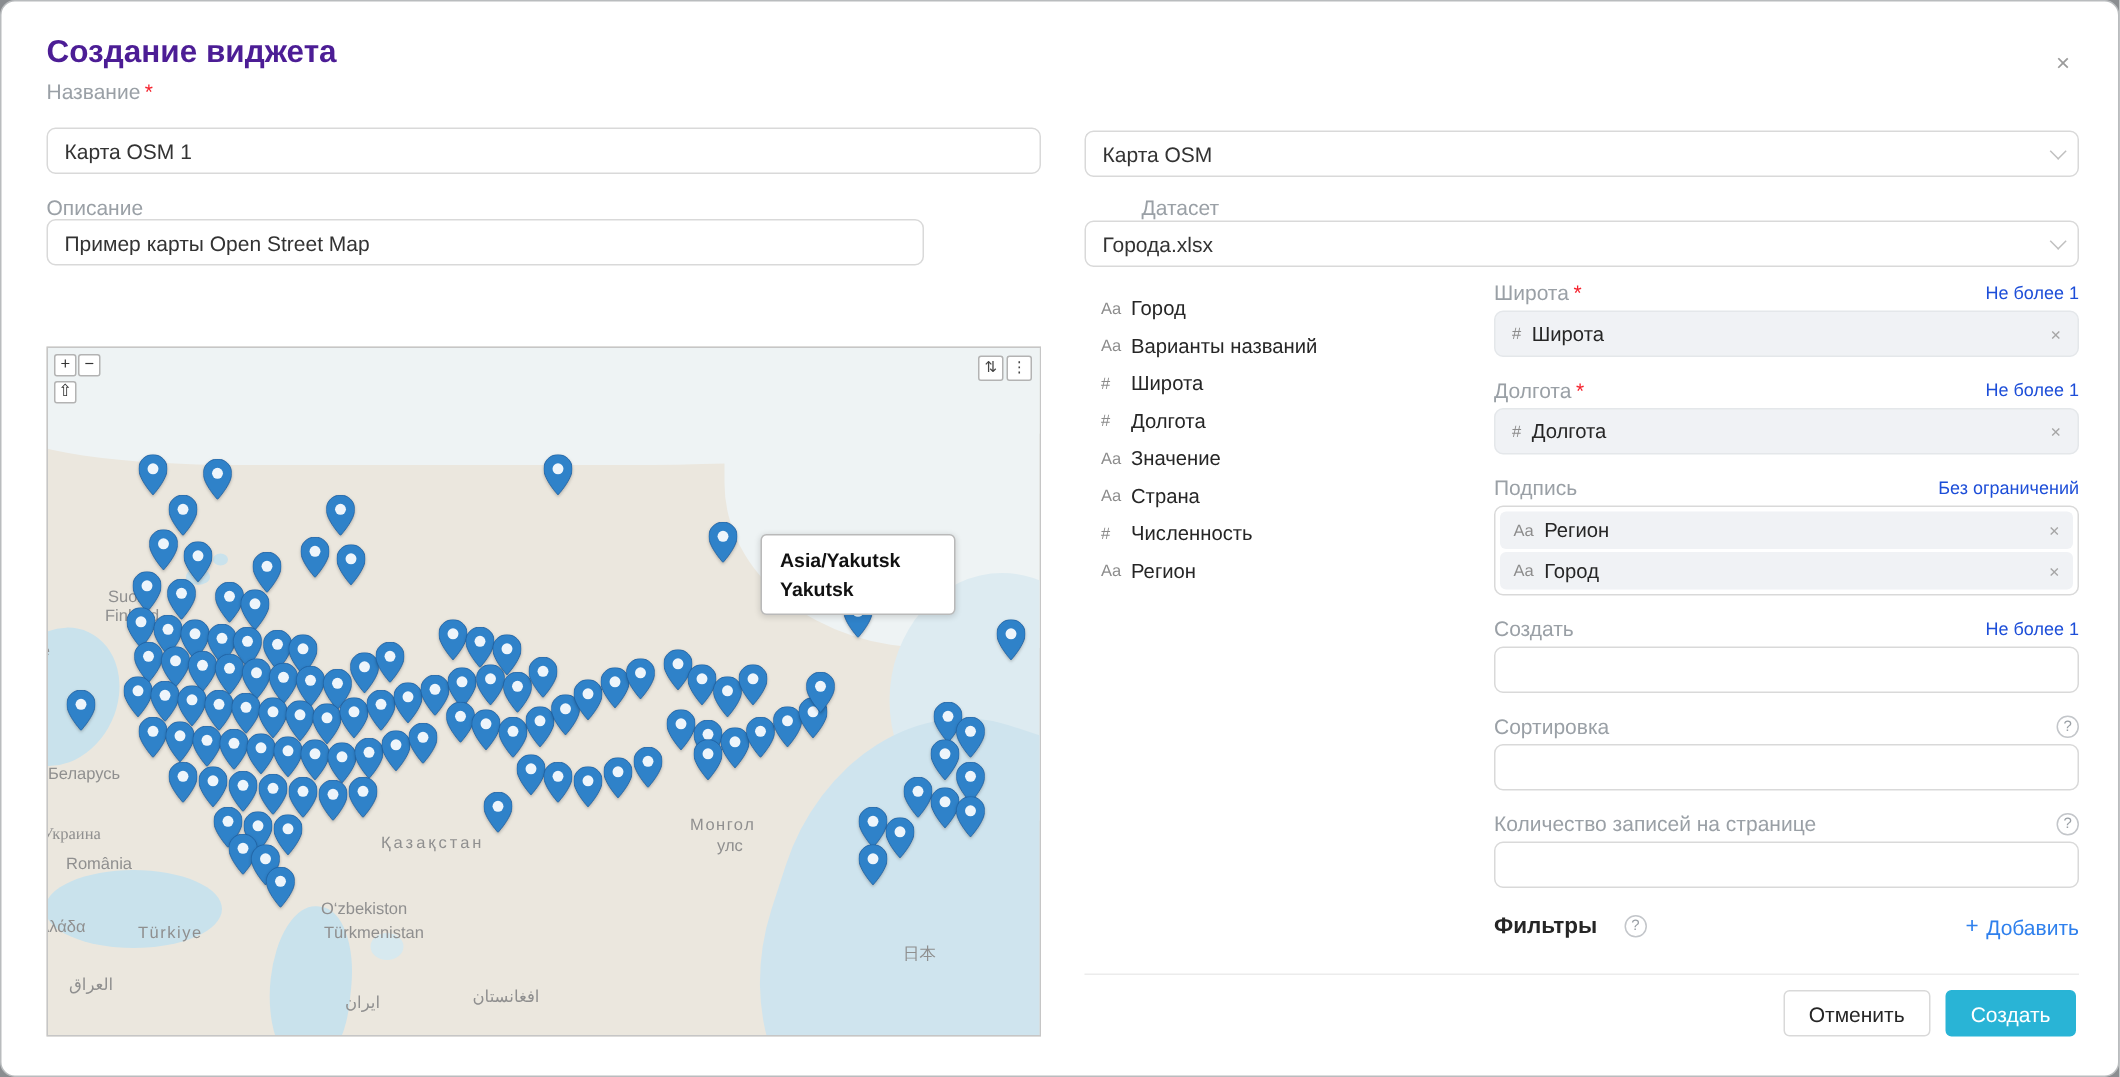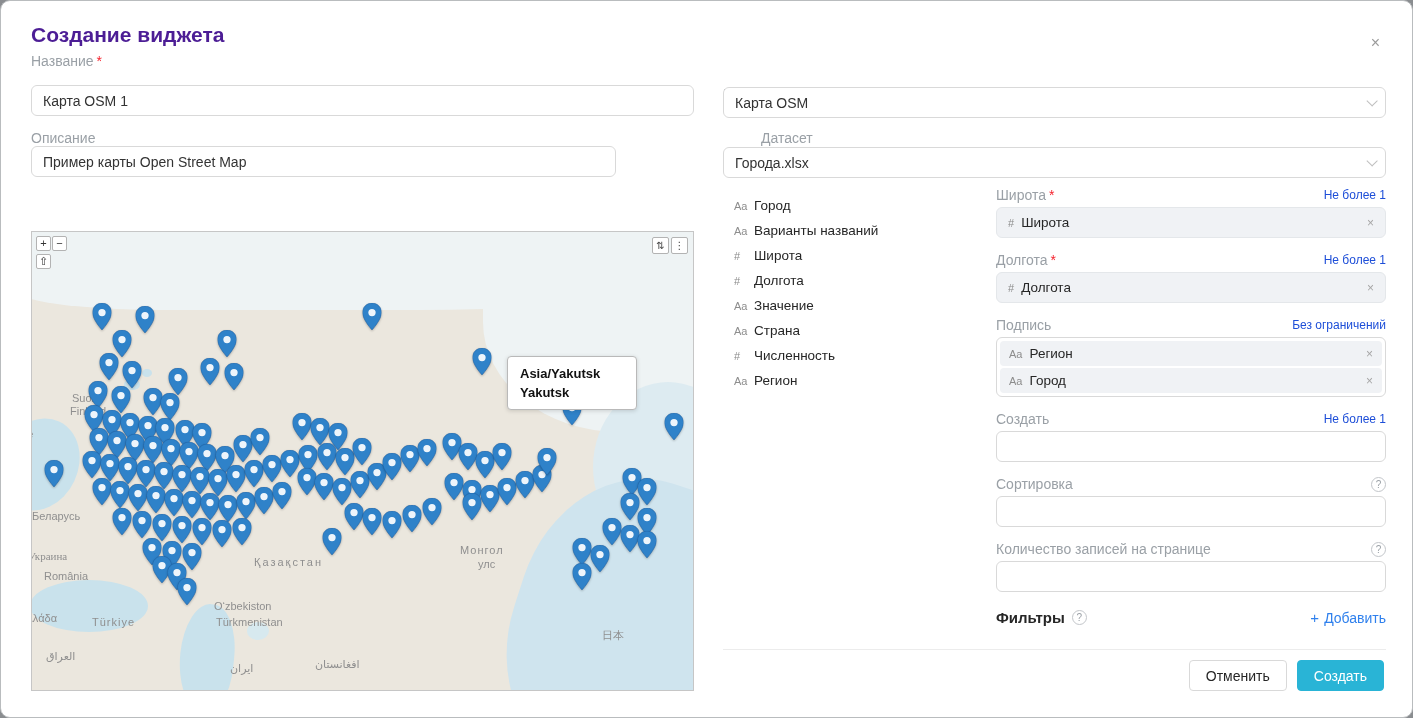--- a/index.html
+++ b/index.html
@@ -70,21 +70,21 @@
   .q-icon{width:15px;height:15px;border:1px solid #c3c6ca;border-radius:50%;color:#9aa0a6;font-size:10px;display:inline-flex;align-items:center;justify-content:center;flex:none;}
   .chip-full{background:#f0f2f5;border:1px solid #e4e7ea;border-radius:6px;height:31px;display:flex;align-items:center;padding:0 11px;margin-bottom:14px;}
   .c-pre{color:#8c8c8c;font-size:11px;margin-right:7px;}
   .c-txt{color:#262626;font-size:13.5px;}
   .c-x{margin-left:auto;color:#a6a6a6;font-size:12px;cursor:pointer;}
   .multi{border:1px solid #d9d9d9;border-radius:6px;padding:3px;margin-bottom:14px;}
   .chip-line{background:#f0f2f5;border-radius:4px;height:25px;display:flex;align-items:center;padding:0 9px;}
   .chip-line + .chip-line{margin-top:2px;}
   .inp-plain{margin-bottom:14px;}
   .filters{display:flex;align-items:center;margin-top:3px;}
-  .flt-title{font-size:15px;font-weight:700;color:#262626;margin-right:7px;}
+  .flt-title{font-size:15px;font-weight:700;color:#262626;margin-right:18px;}
   .add{margin-left:auto;color:var(--link);font-size:14px;text-decoration:none;cursor:pointer;display:flex;align-items:center;gap:5px;}
   .add .plus{font-size:15px;}
 
   .divider{position:absolute;left:722px;top:648px;width:663px;height:1px;background:#ececec;}
   .footer{position:absolute;right:28px;bottom:26px;display:flex;gap:10px;}
   .btn{height:31px;border-radius:4px;font-size:14px;padding:0 16px;cursor:pointer;font-family:inherit;}
   .btn-cancel{background:#fff;border:1px solid #d9d9d9;color:#262626;}
   .btn-create{background:var(--primary);border:1px solid var(--primary);color:#fff;}
 </style>
 </head>

